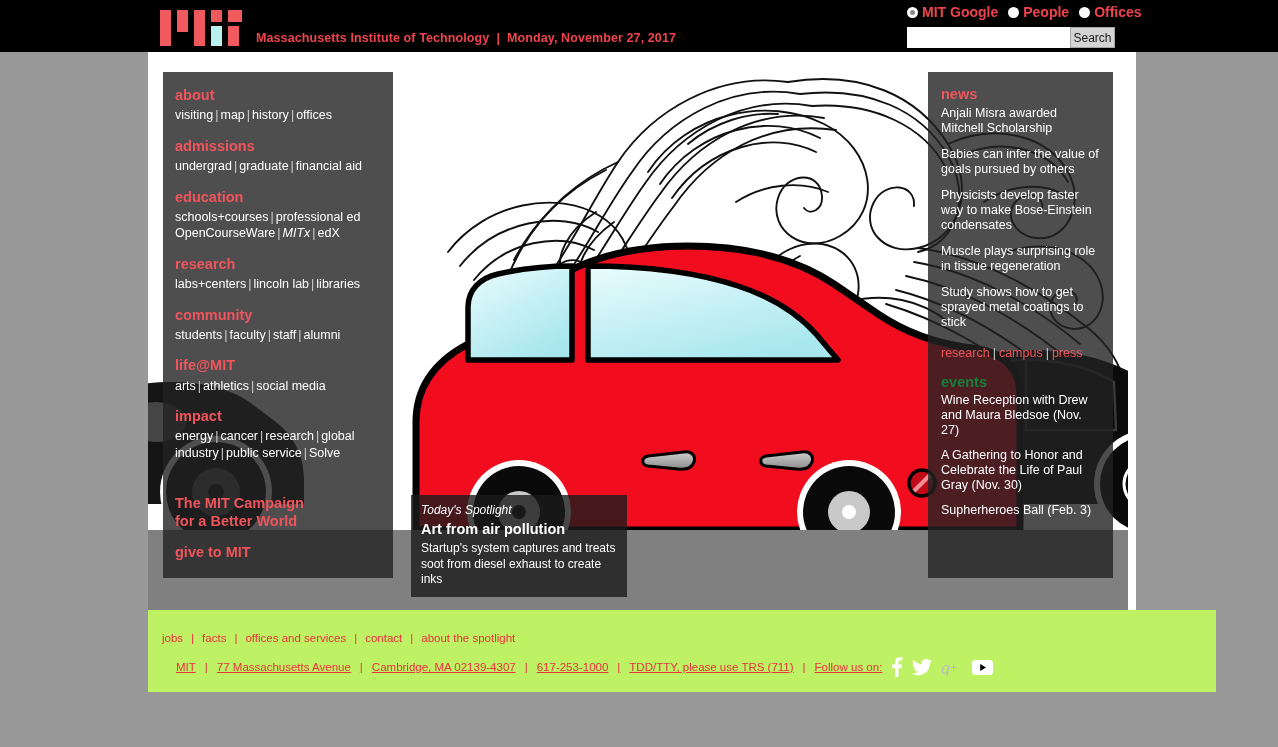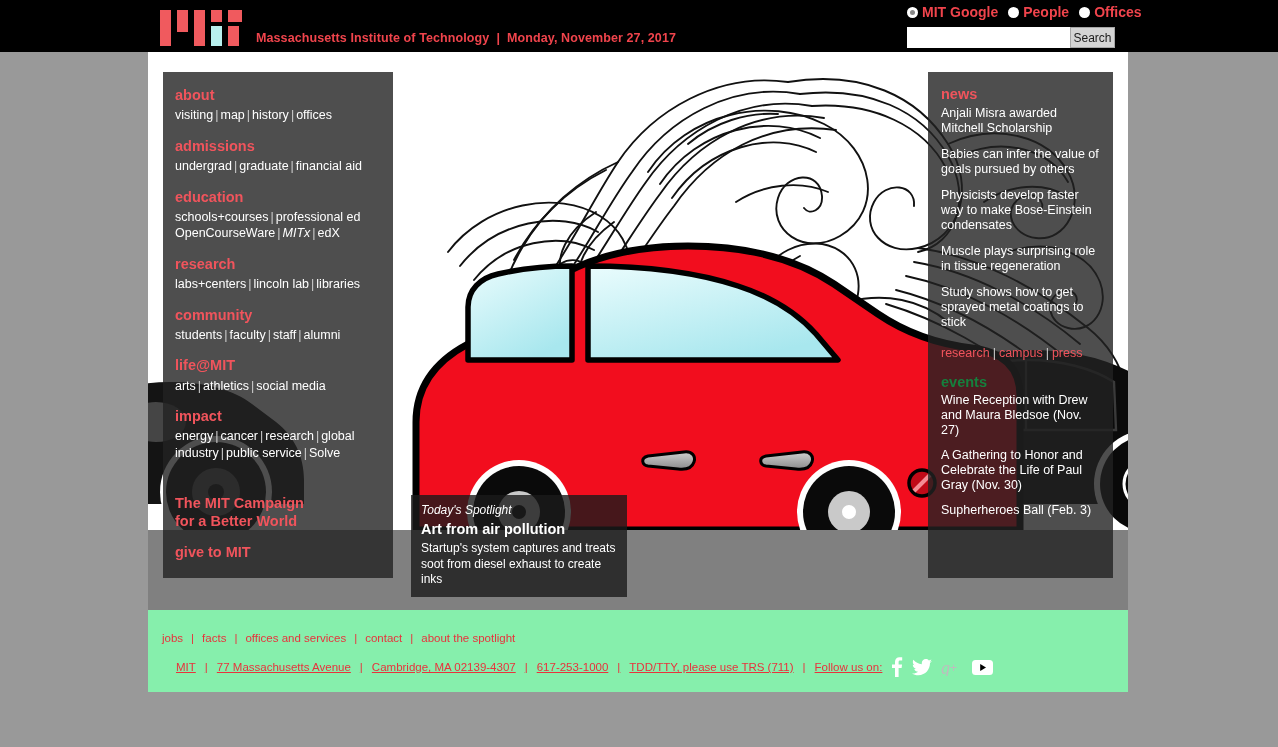--- a/index.html
+++ b/index.html
@@ -59,21 +59,21 @@
   }
   #searchbtn{
     width:58px;height:21px;background:#d4d4d4;border:1px solid #a6a6a6;
     font-size:12px;font-family:"Liberation Sans",sans-serif;color:#1a1a1a;
     cursor:pointer;box-sizing:border-box;padding:0;
   }
 
   
   #page{
     position:absolute;left:148px;top:52px;width:980px;height:640px;
-    background:#fff;overflow:hidden;
+    background:#fff;overflow:hidden;padding-left:8px;
   }
 
   
   #hero{
     position:absolute;left:0;top:0;width:980px;height:478px;
     background:#fff;overflow:hidden;
   }
   #hero svg{position:absolute;left:0;top:0;}
 
   #heroBottom{
@@ -122,22 +122,22 @@
     position:absolute;left:263px;top:443px;width:216px;
     background:rgba(26,26,26,.80);
     padding:8px 10px 9px 10px;box-sizing:border-box;color:#fff;
   }
   #sp-kicker{font-style:italic;font-size:12px;line-height:1.25;margin-bottom:2px;}
   #sp-title{font-weight:bold;font-size:14.5px;line-height:1.25;margin-bottom:3px;}
   #sp-desc{font-size:12px;line-height:1.3;}
 
   
   #footer{
-    position:absolute;left:148px;top:610px;width:980px;height:82px;
-    background:#86efac;
+    position:absolute;left:148px;top:610px;width:1068px;height:82px;
+    background:#bef264;
   }
   #footlinks{
     position:absolute;left:14px;top:22px;font-size:11.5px;color:#e8323c;
     white-space:nowrap;
   }
   #footaddr{
     position:absolute;left:28px;top:47px;font-size:11.5px;color:#e8323c;
     white-space:nowrap;display:flex;align-items:center;text-decoration:underline;
   }
   #footlinks a,#footaddr span.lk{color:#e8323c;text-decoration:none;}

